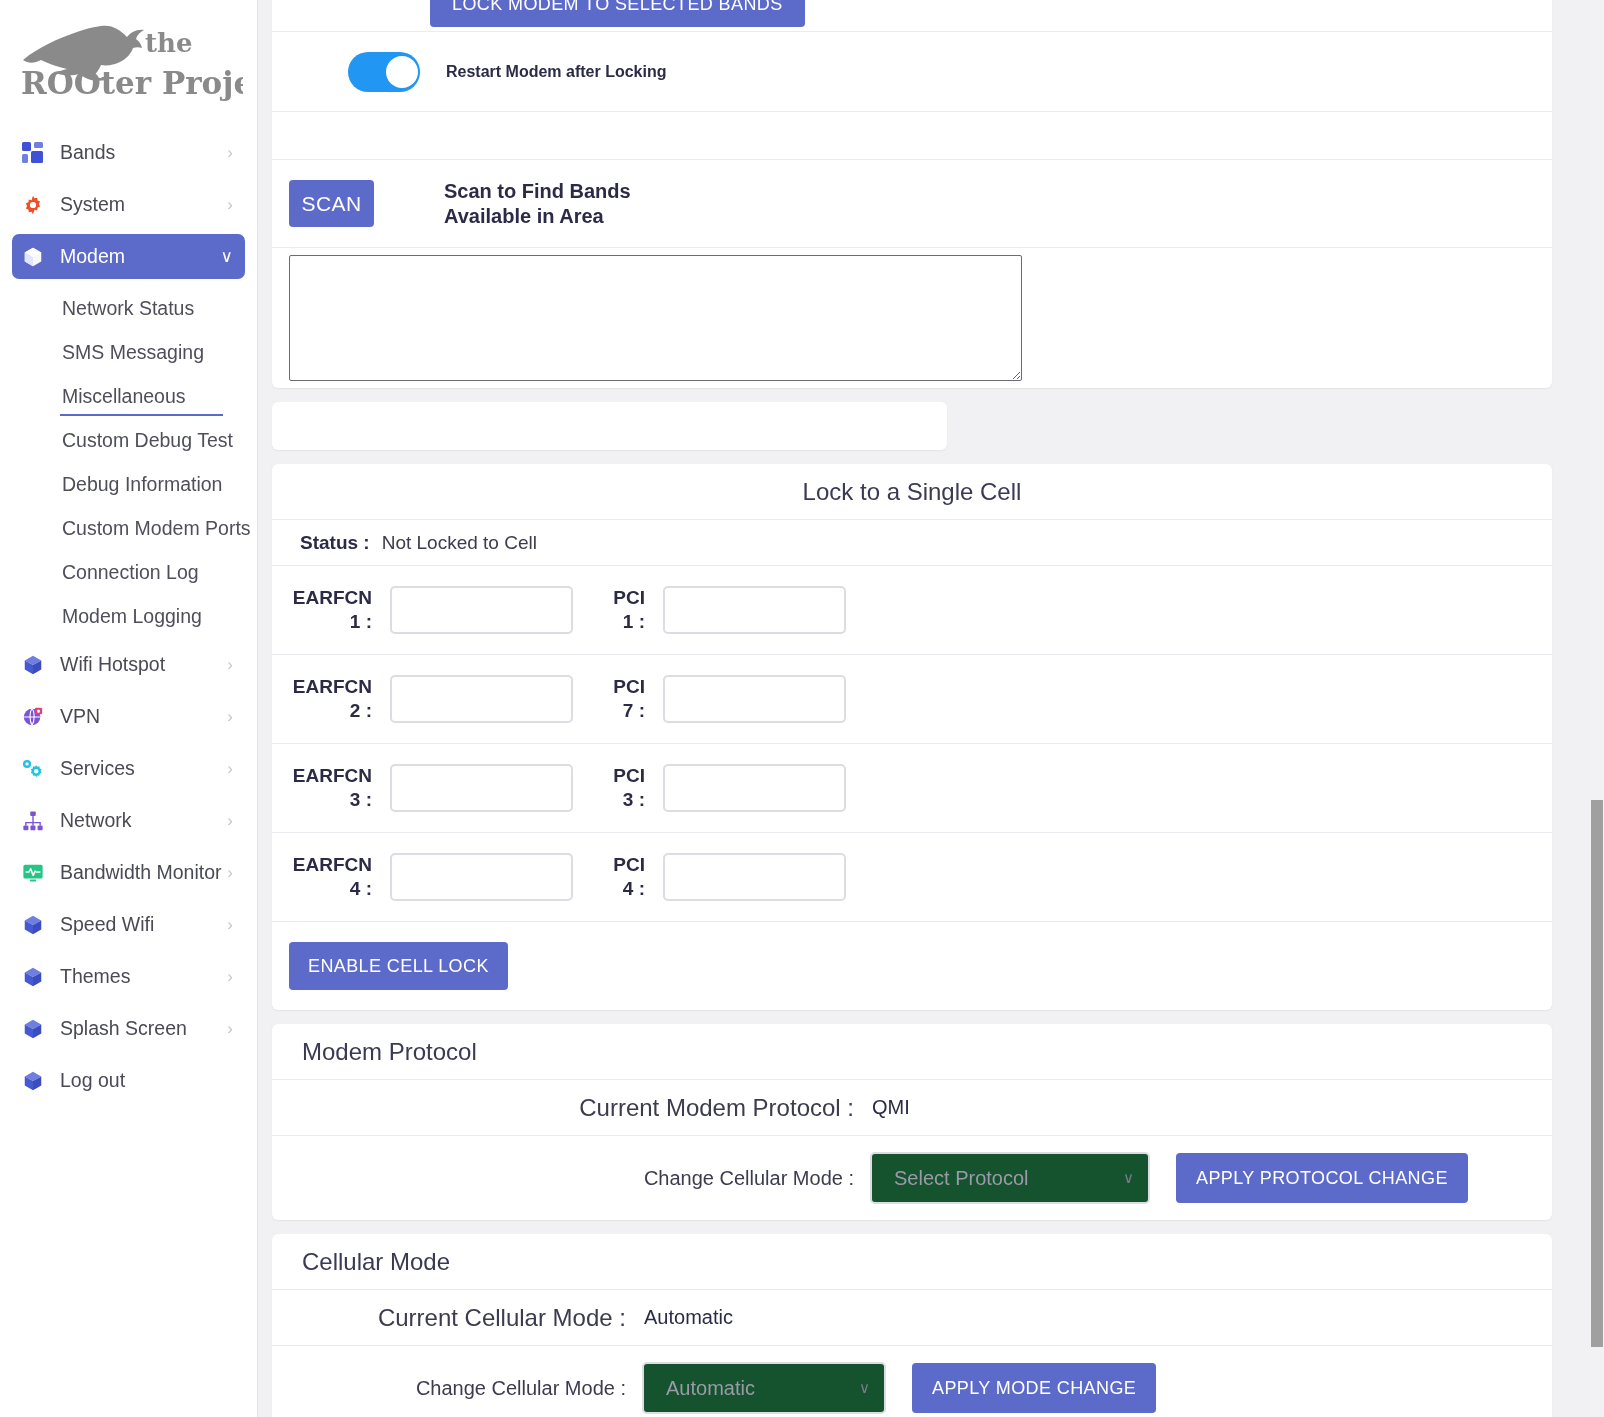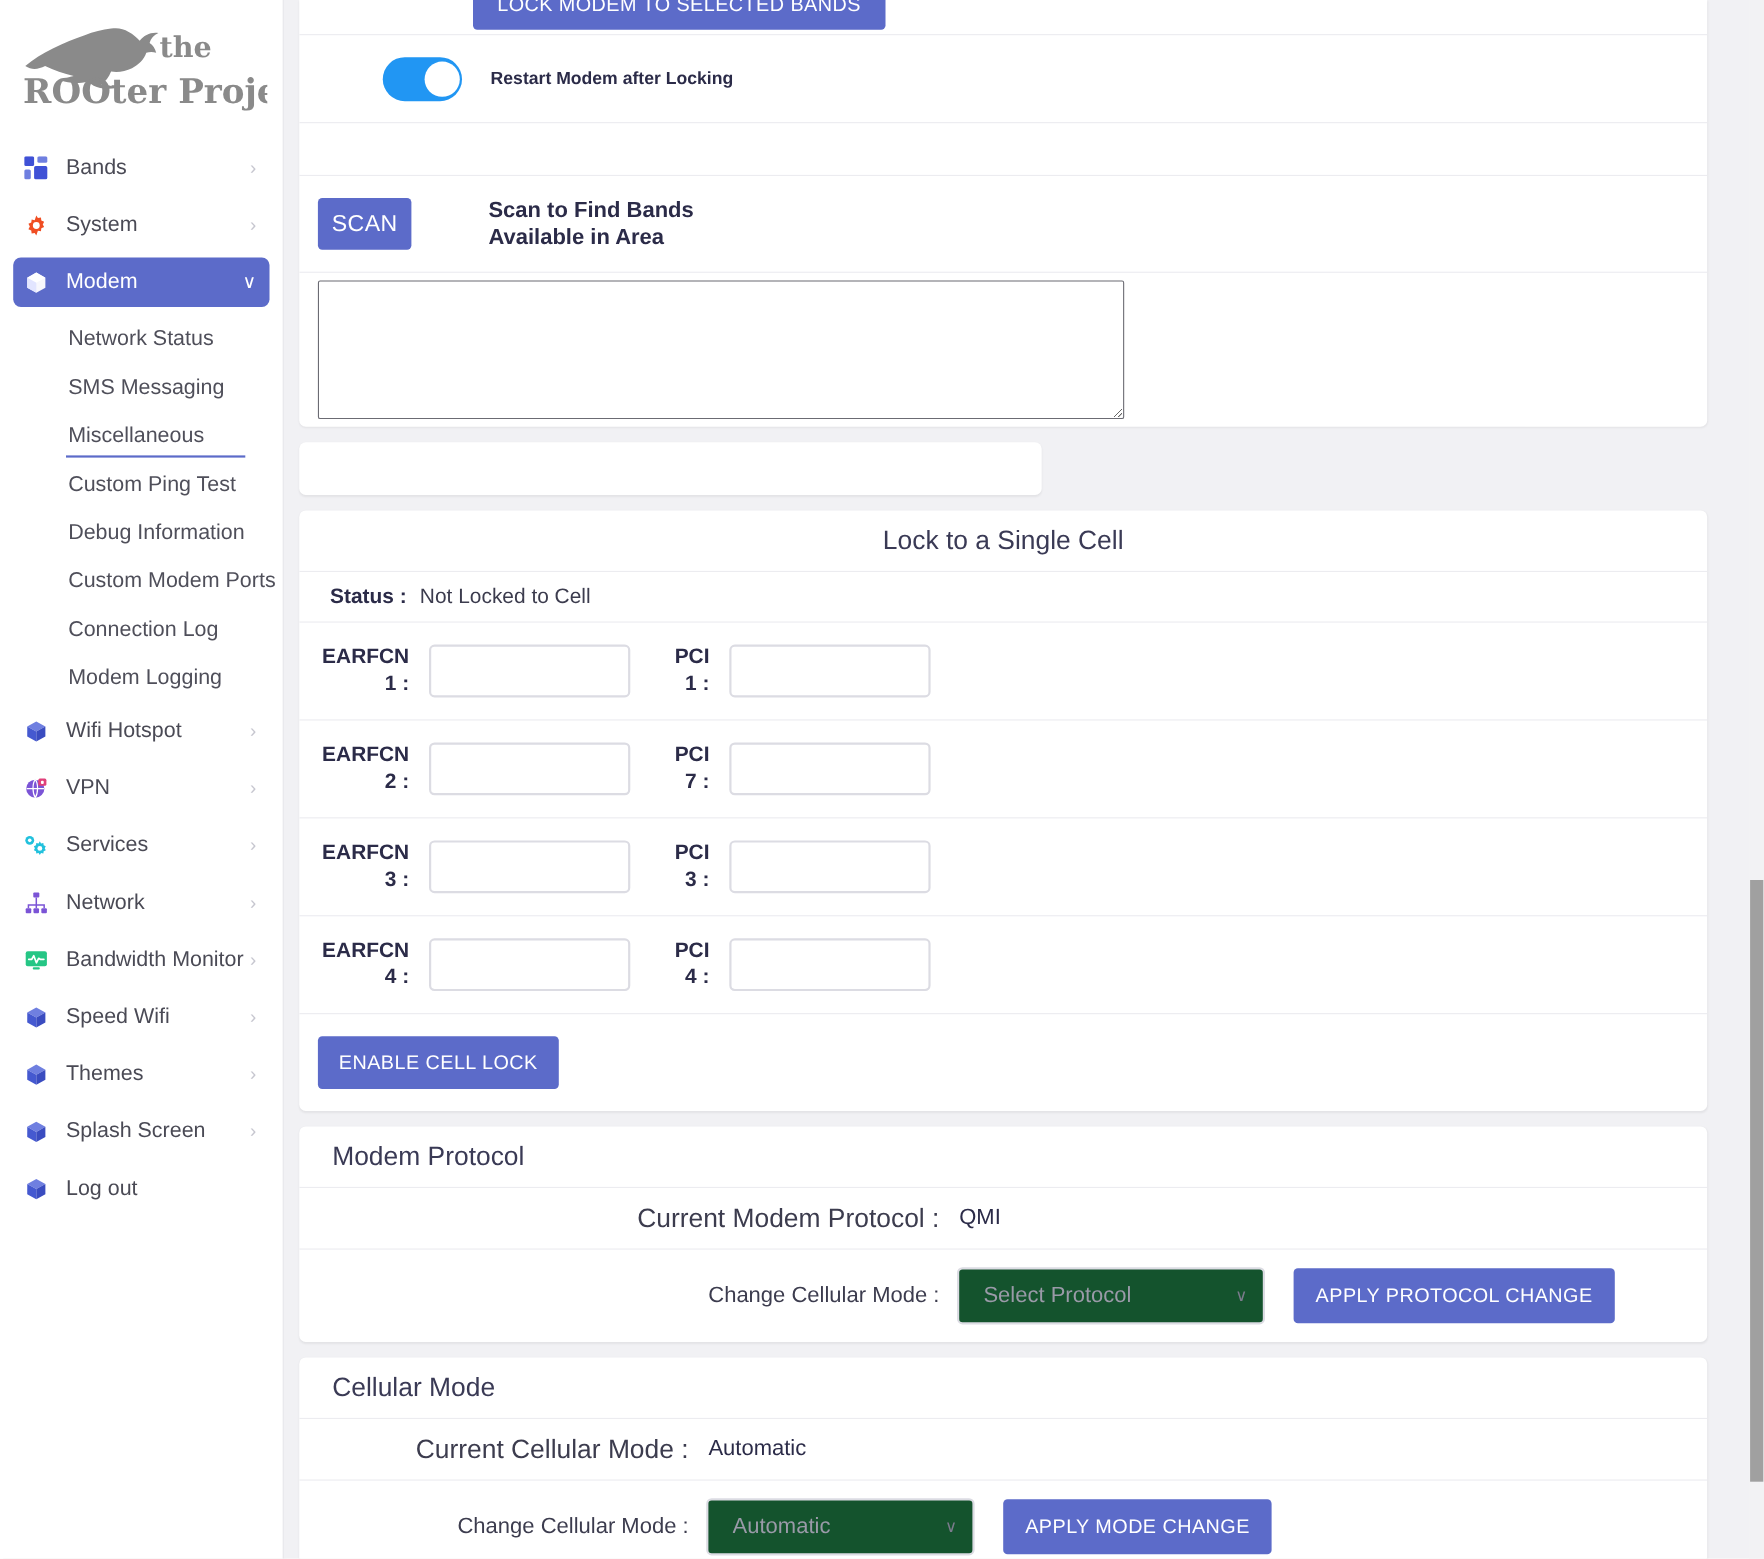--- a/index.html
+++ b/index.html
@@ -296,21 +296,21 @@
       <div class="sub-item">
           <span>Network Status</span>
         </div>
       <div class="sub-item">
           <span>SMS Messaging</span>
         </div>
       <div class="sub-item selected">
           <span>Miscellaneous</span>
         </div>
       <div class="sub-item">
-          <span>Custom Ping Test</span>
+          <span>Custom Debug Test</span>
         </div>
       <div class="sub-item">
           <span>Debug Information</span>
         </div>
       <div class="sub-item">
           <span>Custom Modem Ports</span>
         </div>
       <div class="sub-item">
           <span>Connection Log</span>
         </div>

